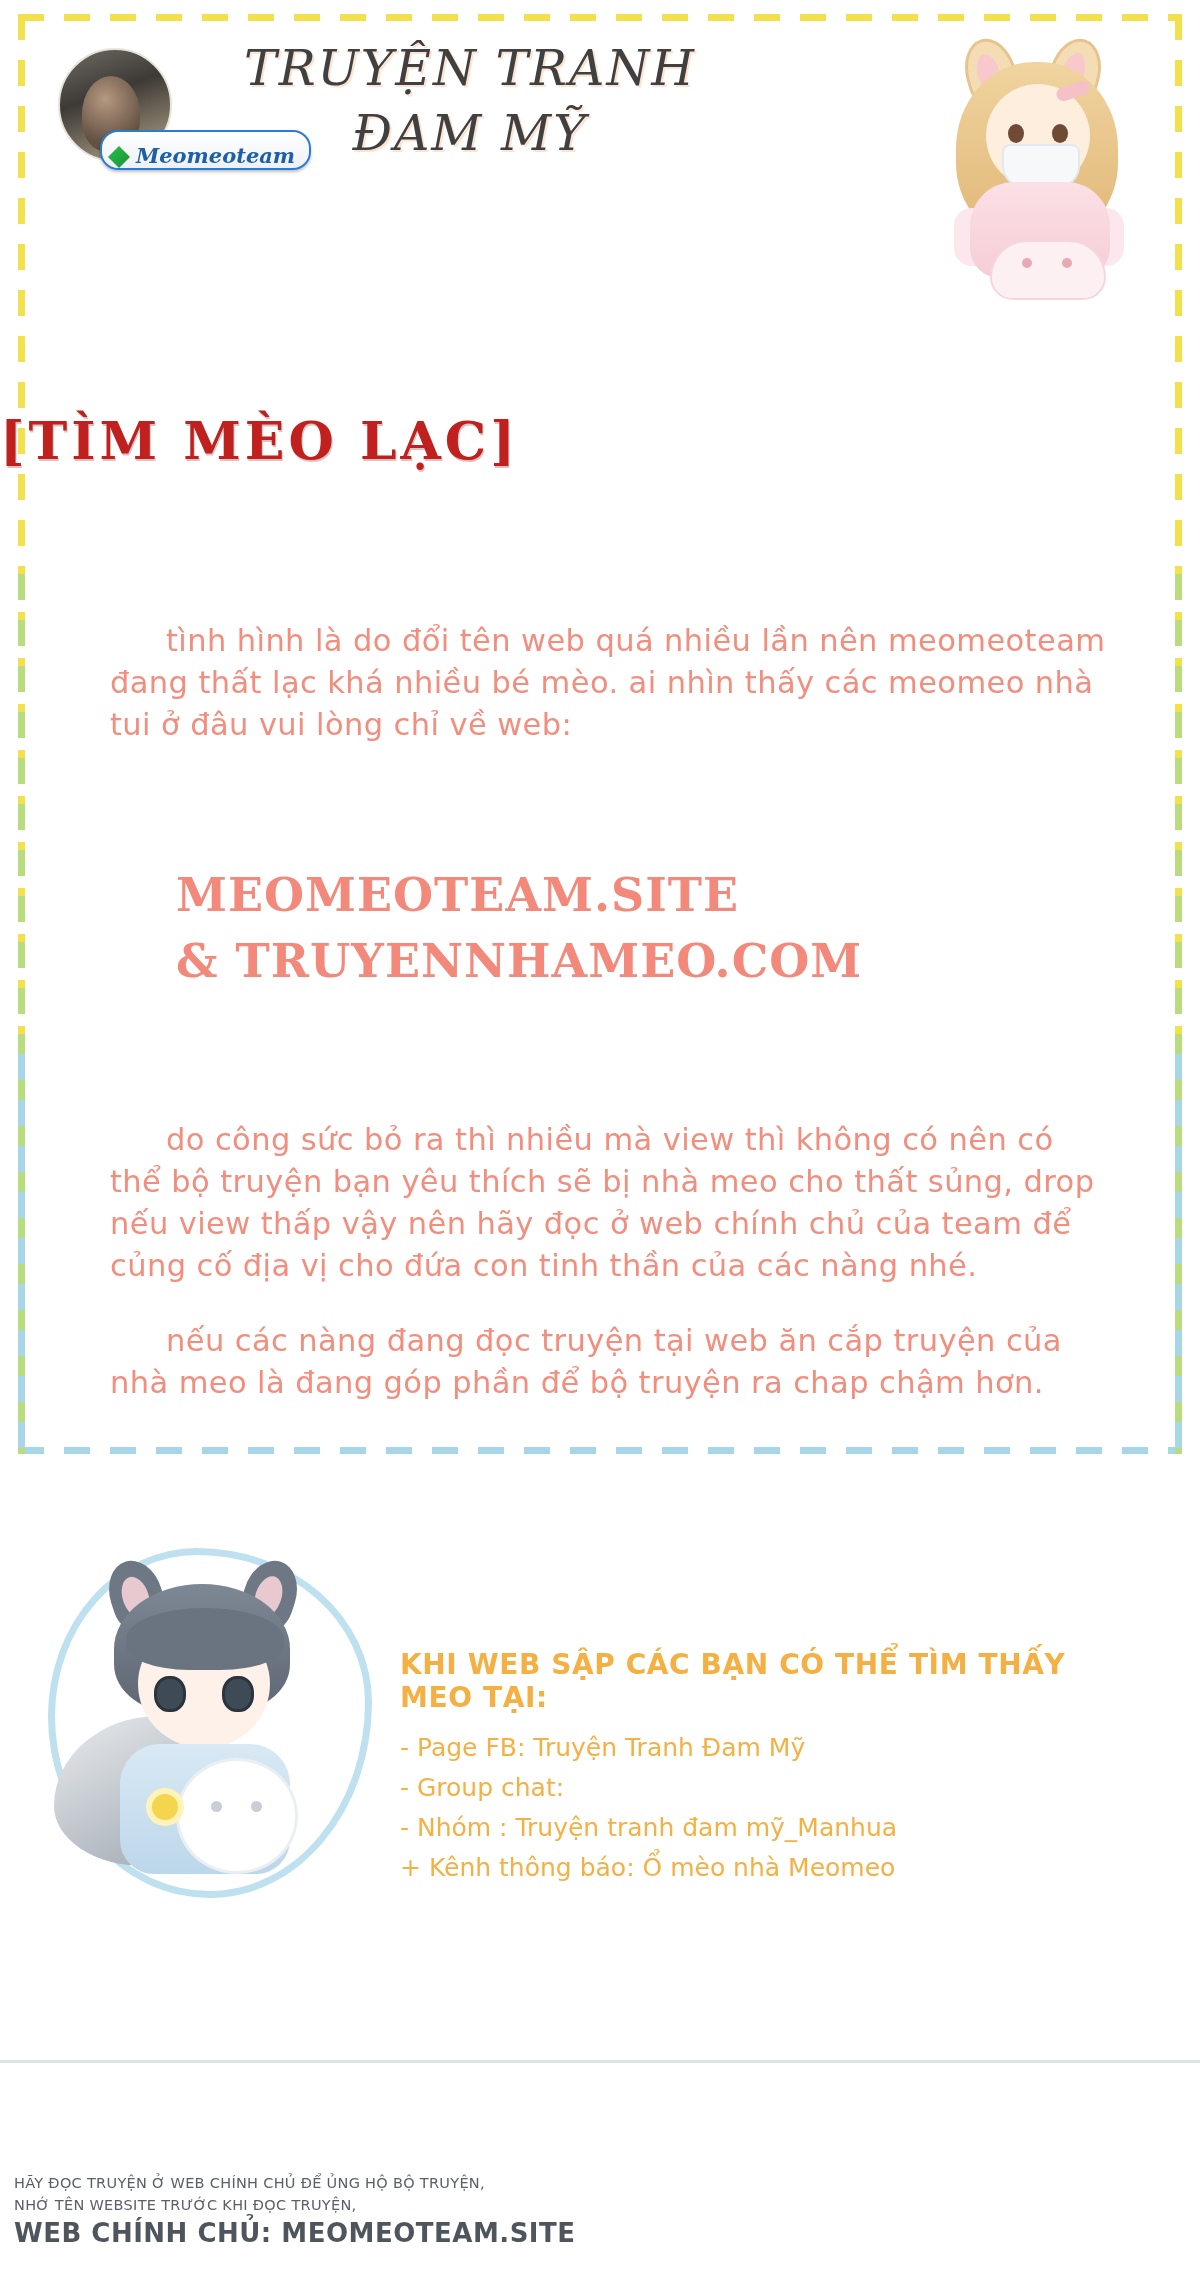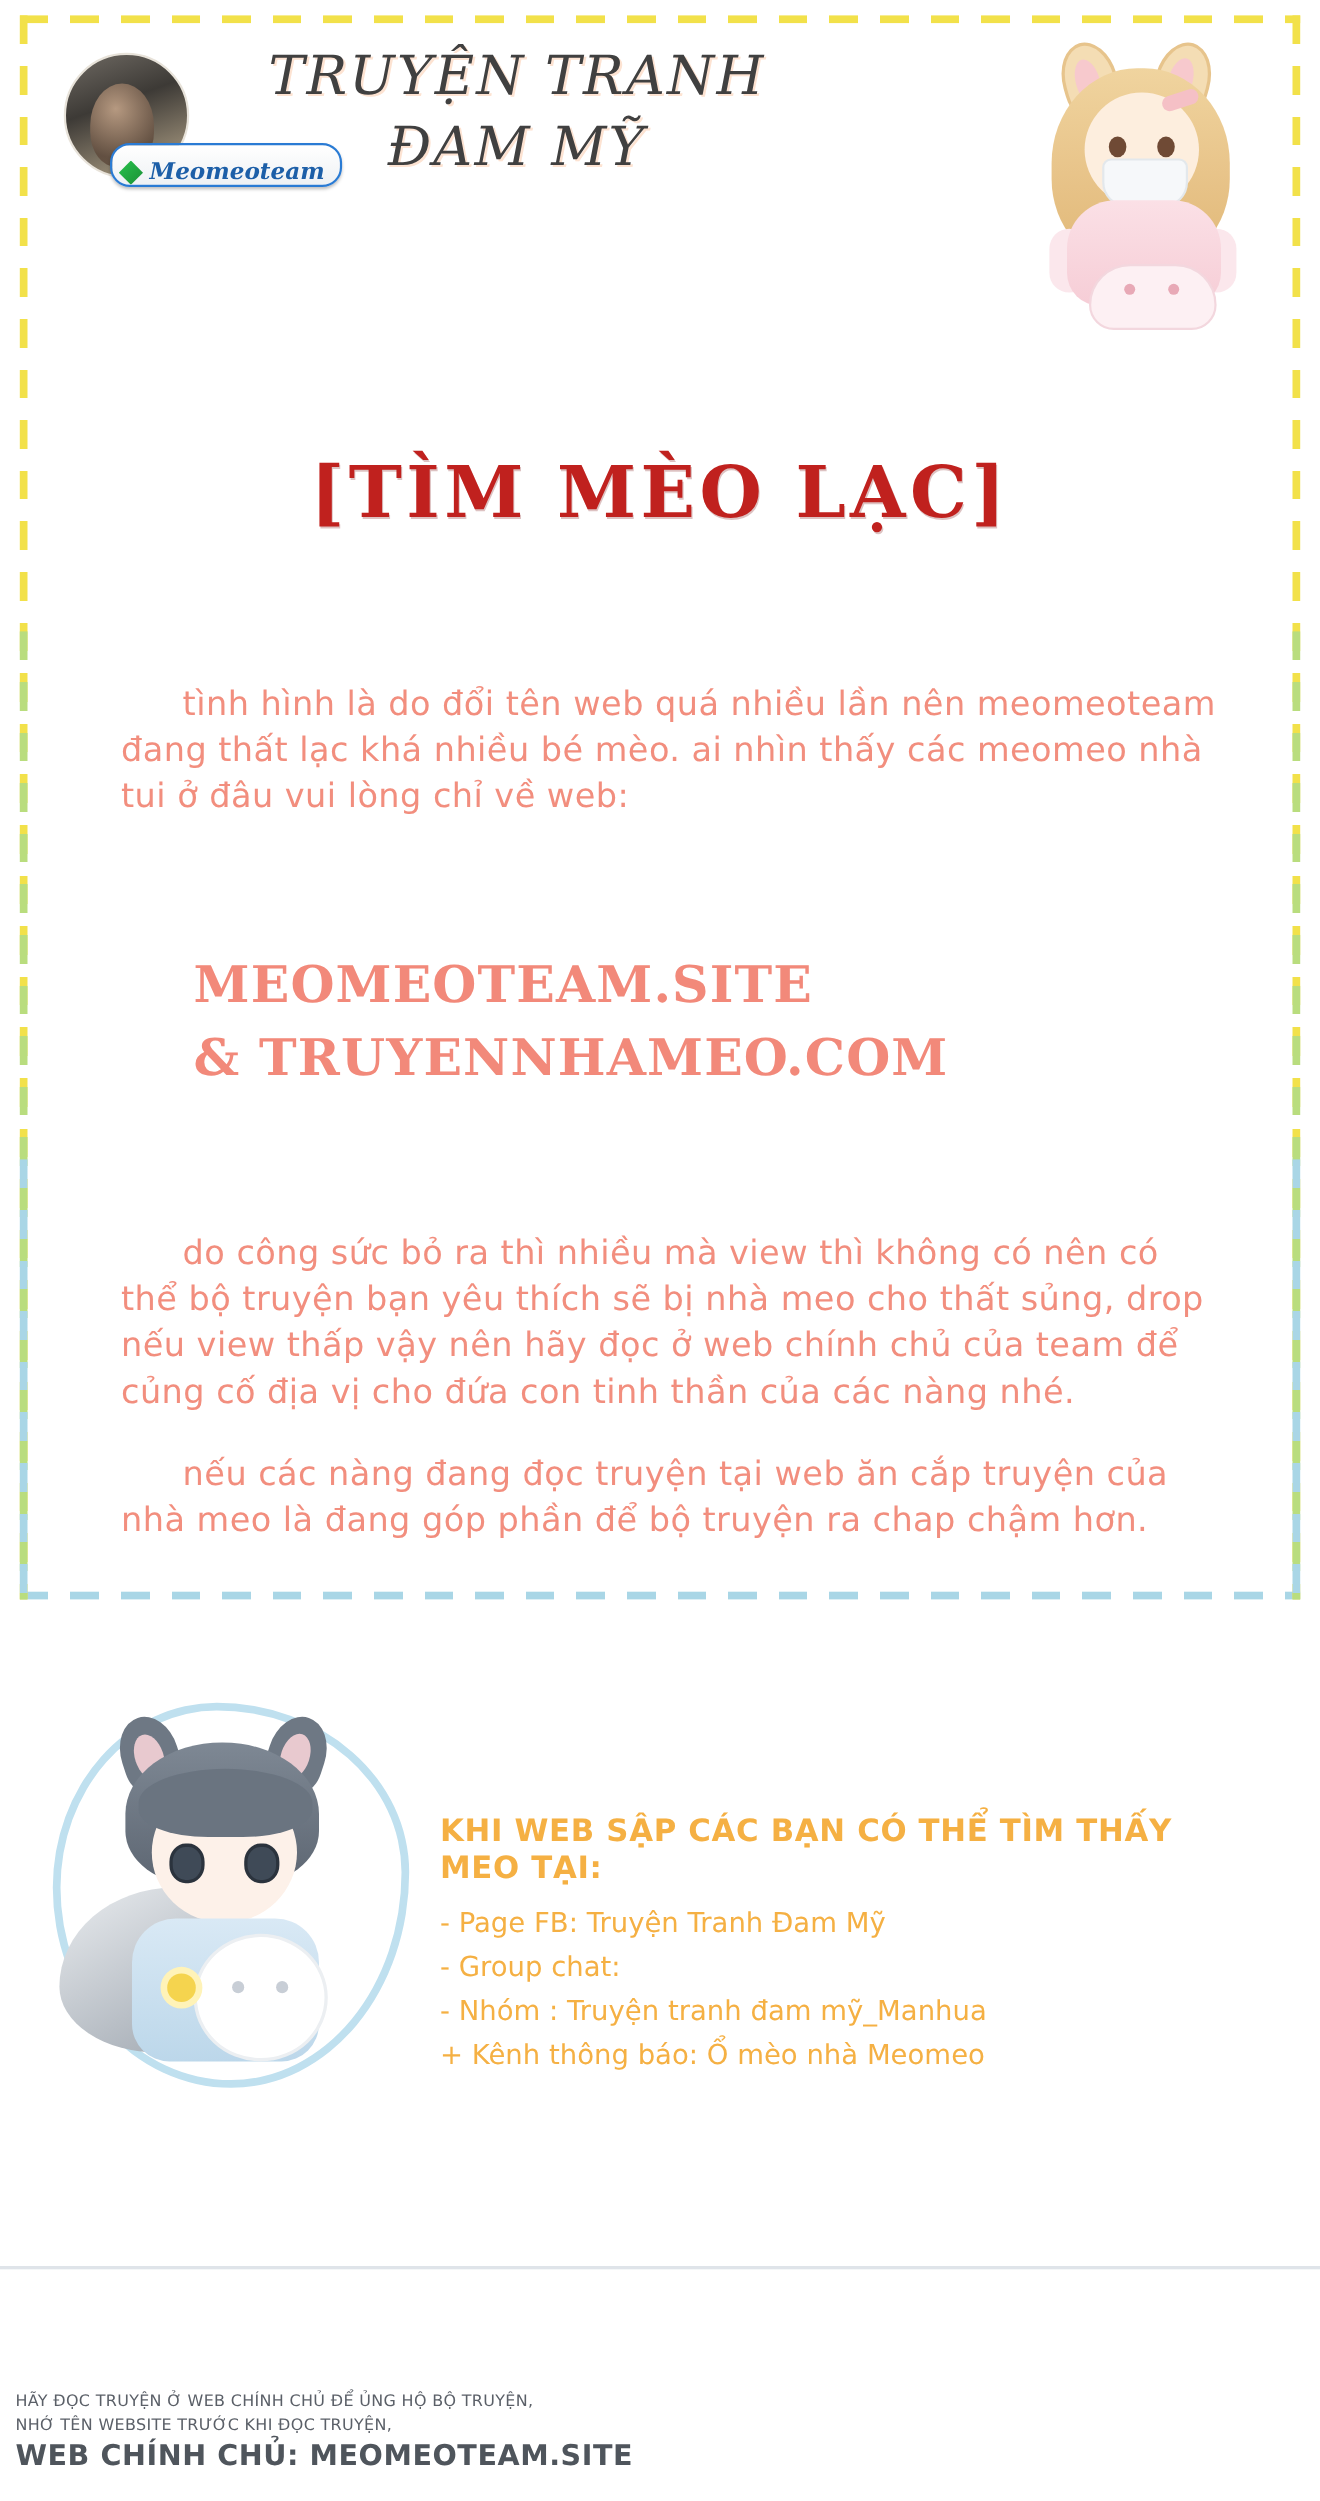--- a/index.html
+++ b/index.html
@@ -210,24 +210,24 @@
     border-radius: 18px; background: #fbe7ec;
   }
   .girl .sleeve-l { left: 24px; }
   .girl .sleeve-r { left: 158px; }
 
   
   .main-heading {
     position: absolute;
     left: 0; top: 410px;
     width: 1200px;
-    text-align: center;
+    text-align: left;
     font-family: "DejaVu Serif", serif;
     font-weight: bold;
-    font-size: 65px;
+    font-size: 52px;
     letter-spacing: 4px;
     color: #c0211e;
     text-shadow: 1px 2px 0 rgba(120,10,10,.25);
   }
 
   
   .para {
     position: absolute;
     left: 110px;
     width: 1000px;

